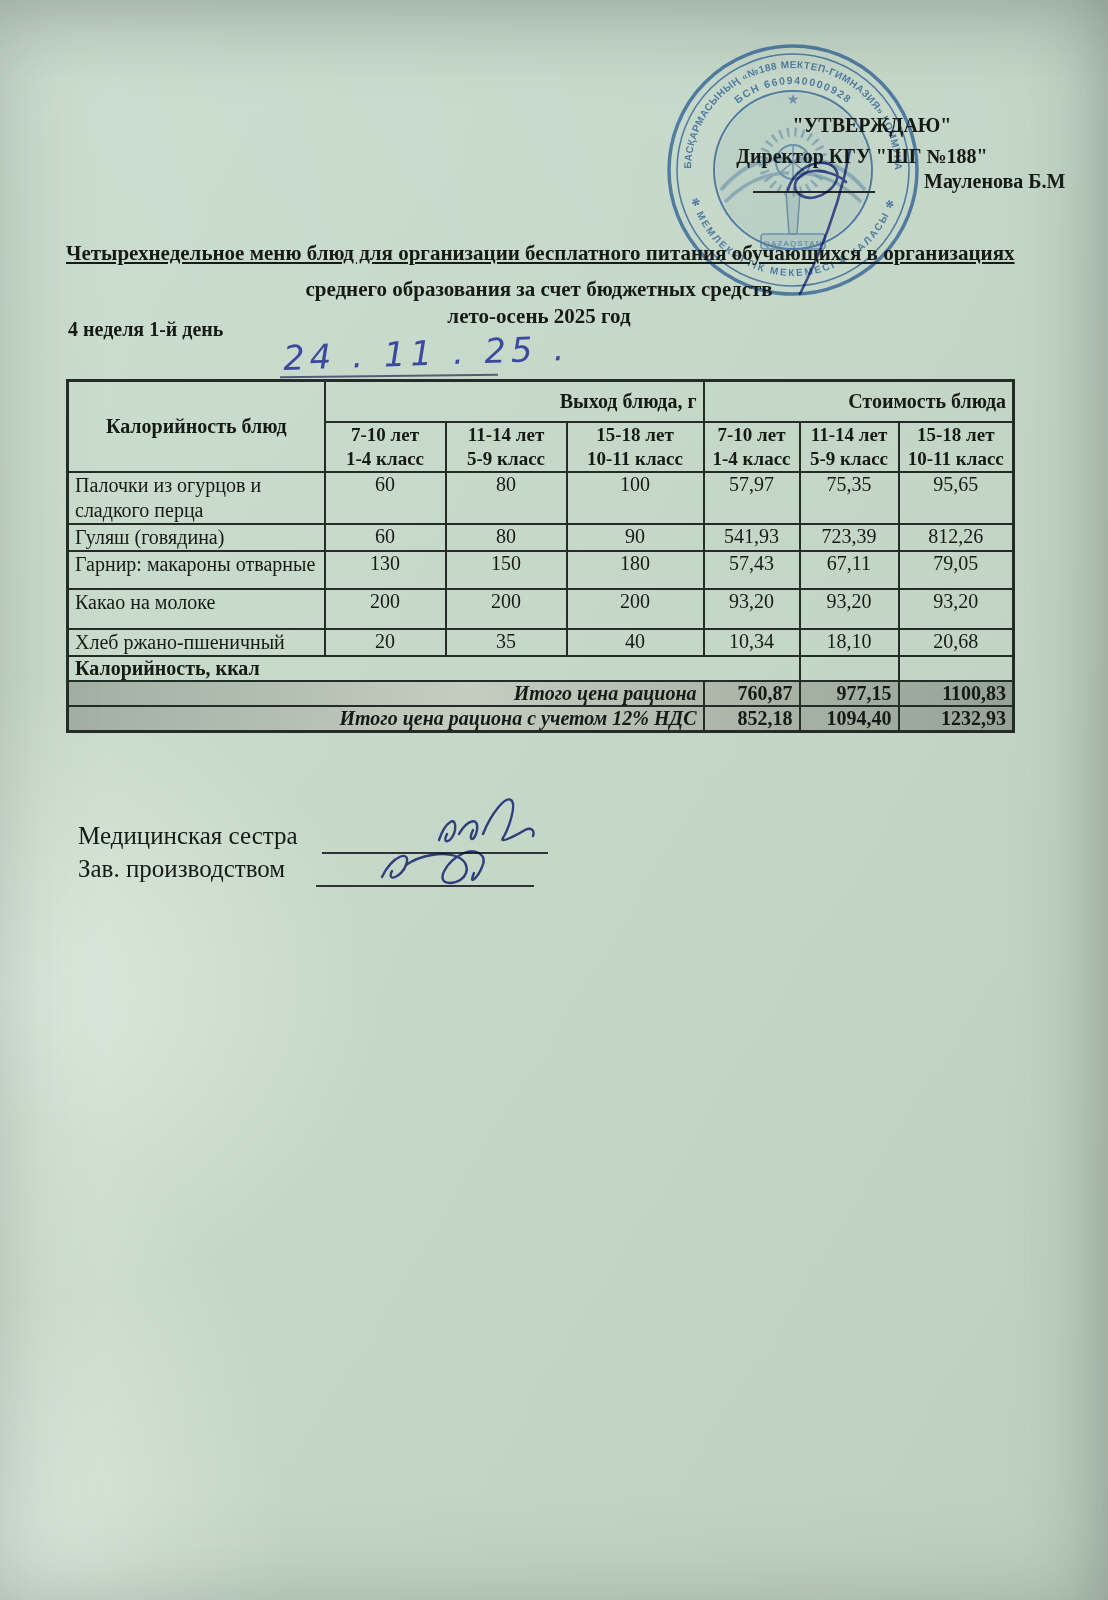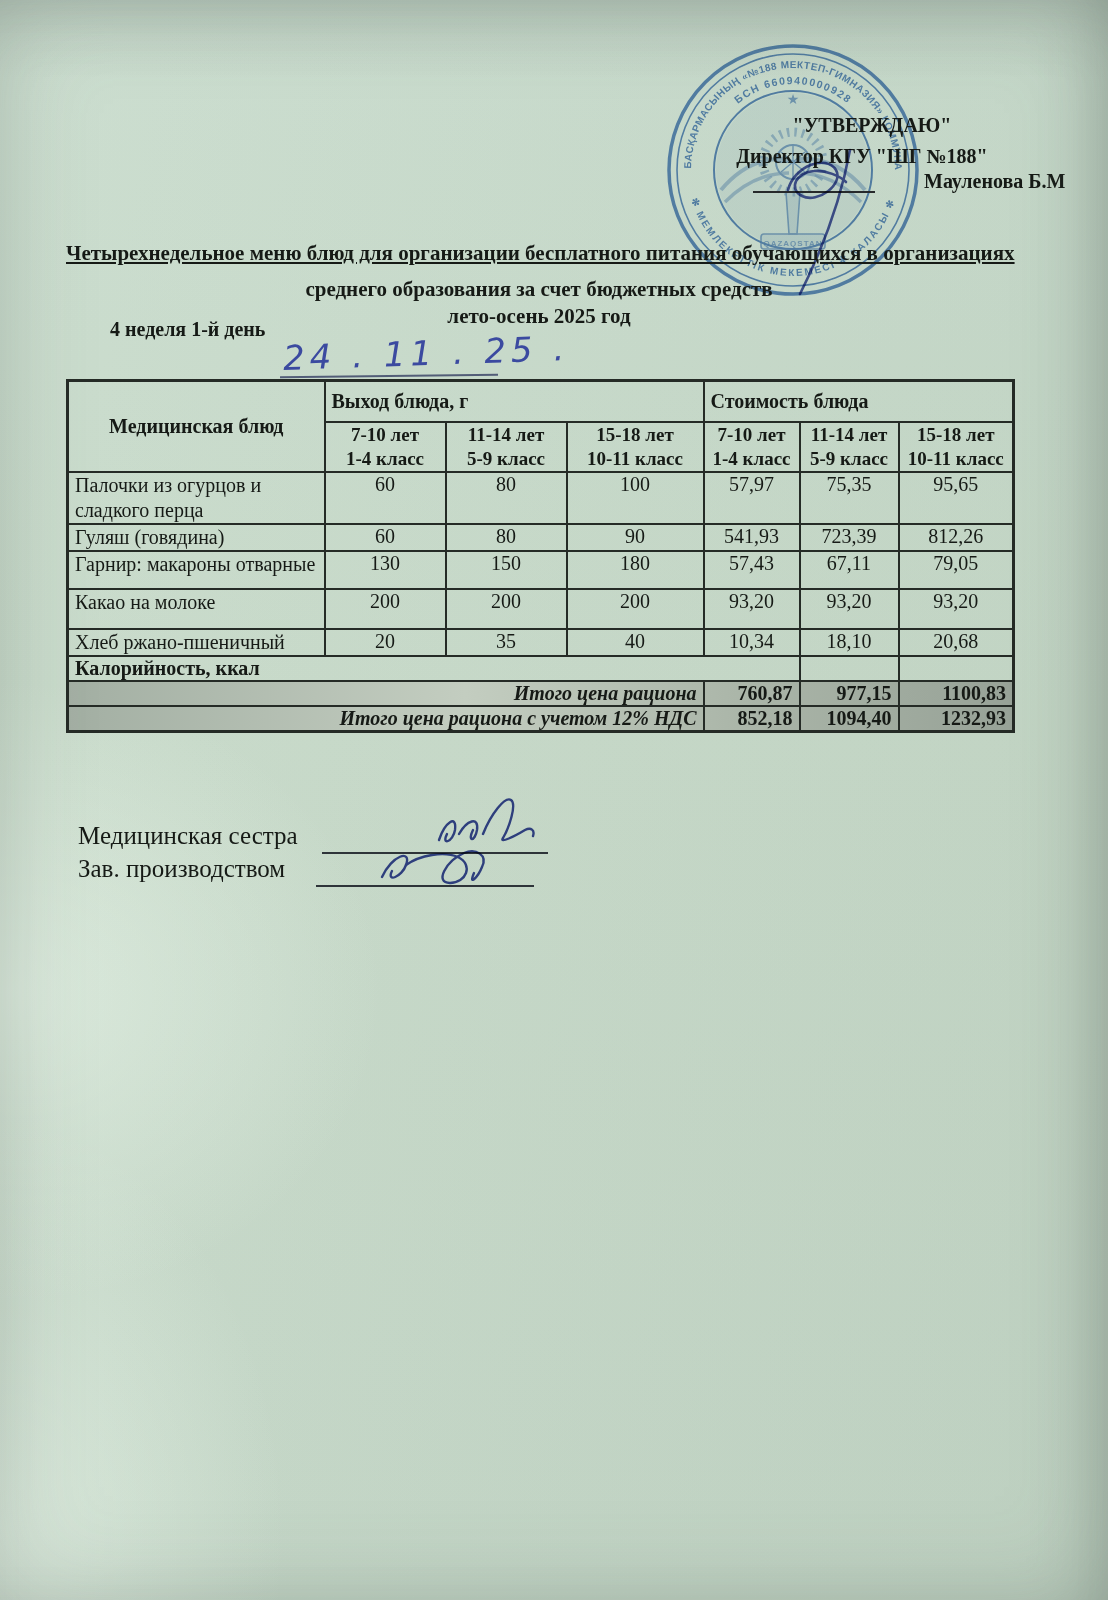--- a/index.html
+++ b/index.html
@@ -22,31 +22,31 @@
   .approve{top:114px;left:752px;width:240px;text-align:center;font-weight:bold;font-size:20px;}
   .director{top:145px;left:733px;width:258px;text-align:center;font-weight:bold;font-size:20px;white-space:nowrap;}
   .sig-underline{top:191px;left:753px;width:122px;border-bottom:2px solid #26292b;height:0;}
   .director-name{top:170px;left:924px;font-weight:bold;font-size:20px;white-space:nowrap;}
   
   .stamp{left:663px;top:40px;width:260px;height:260px;mix-blend-mode:multiply;opacity:.85;pointer-events:none;}
   .dir-sig{left:730px;top:138px;width:210px;height:165px;mix-blend-mode:multiply;opacity:.9;pointer-events:none;}
   
   .title-line{left:66px;width:946px;text-align:center;font-weight:bold;font-size:21px;white-space:nowrap;}
   .t1{top:241px;text-decoration:underline;} .t2{top:277px;} .t3{top:304px;}
-  .weekday{top:318px;left:68px;font-weight:bold;font-size:20px;margin-left:42px;}
+  .weekday{top:318px;left:68px;font-weight:bold;font-size:20px;}
   .hand-date{top:333px;left:283px;font-family:"DejaVu Sans",sans-serif;font-style:italic;
     font-size:34px;color:#3b4aa0;letter-spacing:5px;transform:rotate(-2deg);white-space:nowrap;}
   .date-line{top:375px;left:280px;width:218px;border-bottom:2px solid #3d4668;transform:rotate(-.6deg);opacity:.85;height:0;}
   
   table.menu{position:absolute;left:66px;top:379px;width:946px;border-collapse:collapse;table-layout:fixed;
     font-family:"Liberation Serif",serif;}
   table.menu td, table.menu th{border:2px solid #252b26;padding:0 6px;overflow:hidden;}
   table.menu{border:3px solid #252b26;}
   th.namehdr{font-size:20px;font-weight:bold;text-align:center;vertical-align:middle;}
-  th.grp{font-size:20px;font-weight:bold;text-align:left;vertical-align:middle;}
+  th.grp{font-size:20px;font-weight:bold;text-align:right;vertical-align:middle;}
   th.age{font-size:19px;font-weight:bold;text-align:center;vertical-align:middle;line-height:24px;padding:2px;}
   td.dish{font-size:20px;text-align:left;vertical-align:top;padding:2px 6px;line-height:25px;}
   td.num{font-size:20px;text-align:center;vertical-align:top;padding-top:2px;}
   tr.rh1{height:41px;} tr.rh2{height:48px;}
   tr.r-tall{height:38px;} tr.r-med{height:24px;} tr.r-tall2{height:40px;}
   tr.r-short{height:26px;} tr.r-cal{height:23px;} tr.r-tot{height:25px;} tr.r-tot2{height:26px;}
   td.cal{font-size:20px;font-weight:bold;vertical-align:middle;}
   tr.gray{background:linear-gradient(90deg,#a3afa3 0%,#c3cdc0 42%,#aab5a8 72%,#97a297 100%);}
   td.totlbl{font-size:20px;font-weight:bold;font-style:italic;vertical-align:middle;text-align:right;}
   td.totval{font-size:20px;font-weight:bold;text-align:right;vertical-align:middle;padding-right:8px;}
@@ -122,21 +122,21 @@
     <col style="width:257px">
       <col style="width:121px">
       <col style="width:121px">
       <col style="width:137px">
     <col style="width:96px">
       <col style="width:99px">
       <col style="width:115px">
   </colgroup>
   <tbody>
       <tr class="rh1">
-    <th class="namehdr" rowspan="2">Медицинская блюд</th>
+    <th class="namehdr" rowspan="2">Калорийность блюд</th>
     <th class="grp" colspan="3">Выход блюда, г</th>
     <th class="grp" colspan="3">Стоимость блюда</th>
   </tr>
   <tr class="rh2">
     <th class="age">
           <div>7-10 лет</div>
           <div>1-4 класс</div>
         </th>
     <th class="age">
           <div>11-14 лет</div>

